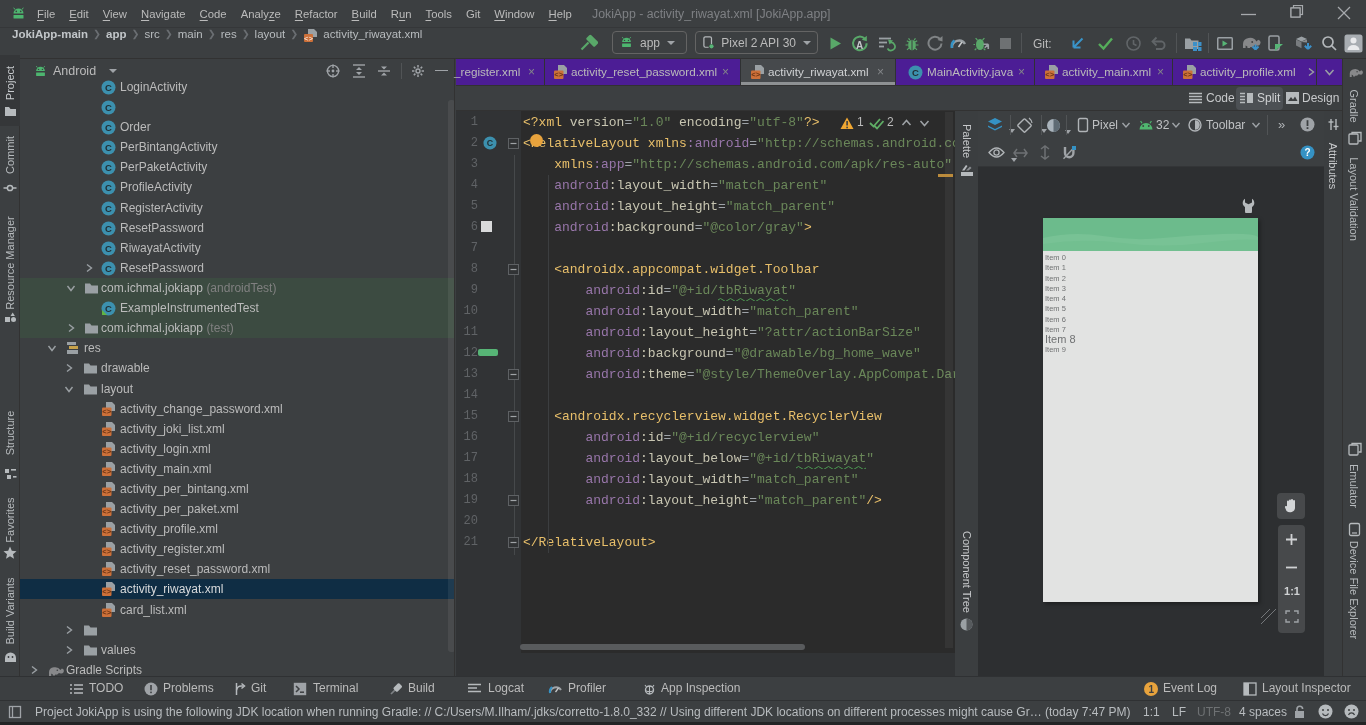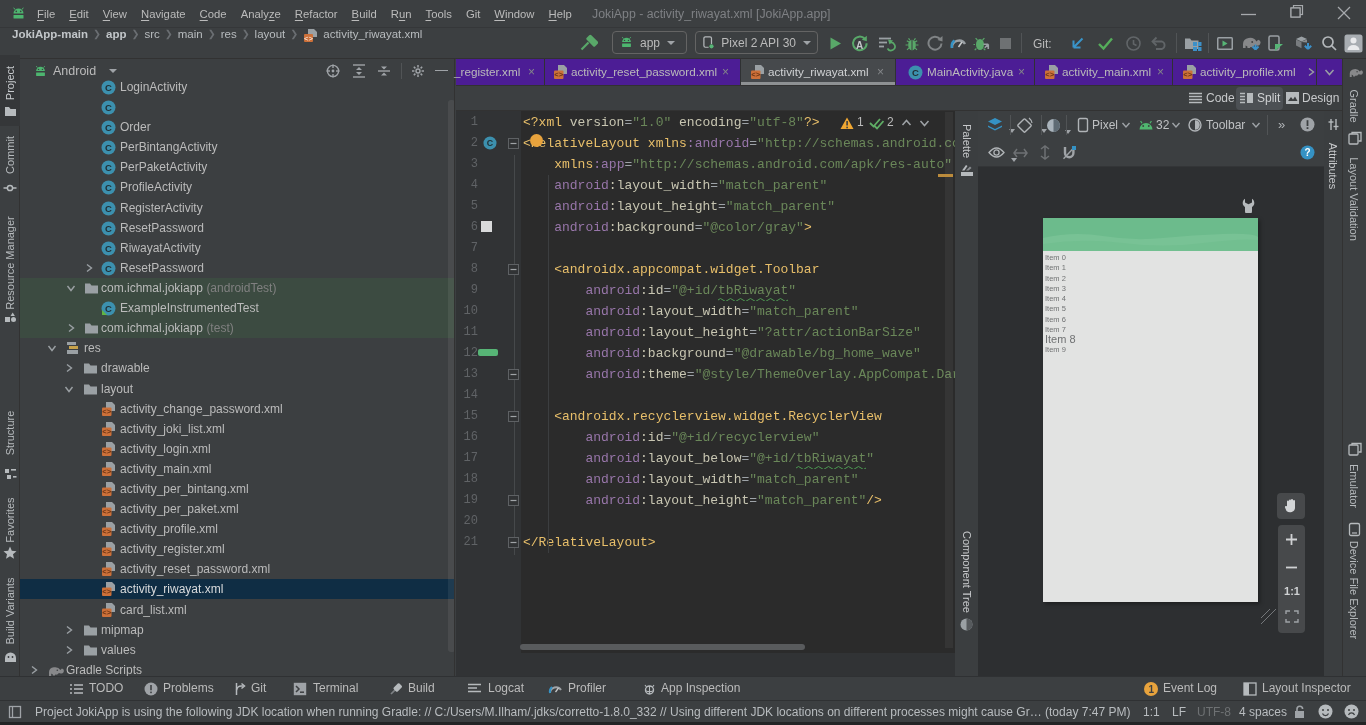--- a/index.html
+++ b/index.html
@@ -463,21 +463,20 @@
         <text x="5.7" y="13.3" font-size="7.5" fill="#6b3413" text-anchor="middle" font-family="Liberation Mono" font-weight="bold">&lt;&gt;</text>
       </svg>
       <div class="trow" style="top:541px;left:100px">card_list.xml</div>
 <svg class="abs" style="left:44px;top:566px" width="10" height="10" viewBox="0 0 10 10">
         <path d="M3 1.5 L7.5 5 L3 8.5" fill="none" stroke="#9ba0a4" stroke-width="1.4"></path>
       </svg>
       <svg class="abs" style="left:63px;top:565px" width="15" height="13" viewBox="0 0 15 13">
         <path d="M1 1.5 h5 l1.5 2 h6.5 v8 h-13 z" fill="#9aa0a4"></path>
         <path d="M1 4.5 h13 v7 h-13 z" fill="#87796a" opacity="0.0"></path>
       </svg>
-      <div class="trow" style="top:561px;left:81px">mipmap</div>
 <svg class="abs" style="left:44px;top:586px" width="10" height="10" viewBox="0 0 10 10">
         <path d="M3 1.5 L7.5 5 L3 8.5" fill="none" stroke="#9ba0a4" stroke-width="1.4"></path>
       </svg>
       <svg class="abs" style="left:63px;top:585px" width="15" height="13" viewBox="0 0 15 13">
         <path d="M1 1.5 h5 l1.5 2 h6.5 v8 h-13 z" fill="#9aa0a4"></path>
         <path d="M1 4.5 h13 v7 h-13 z" fill="#87796a" opacity="0.0"></path>
       </svg>
       <div class="trow" style="top:581px;left:81px">values</div>
 <svg class="abs" style="left:9px;top:606px" width="10" height="10" viewBox="0 0 10 10">
         <path d="M3 1.5 L7.5 5 L3 8.5" fill="none" stroke="#9ba0a4" stroke-width="1.4"></path>

